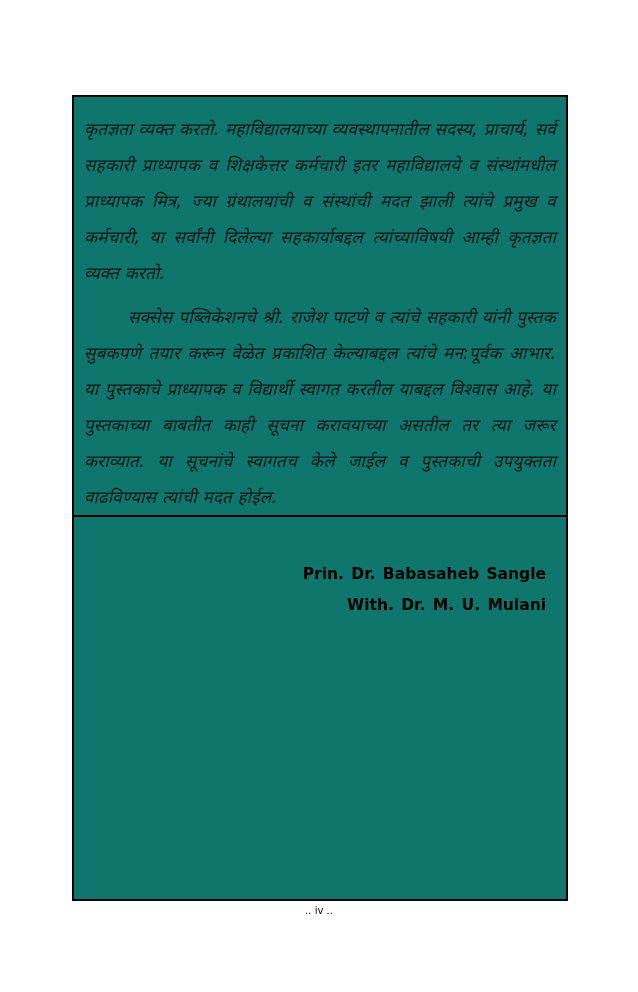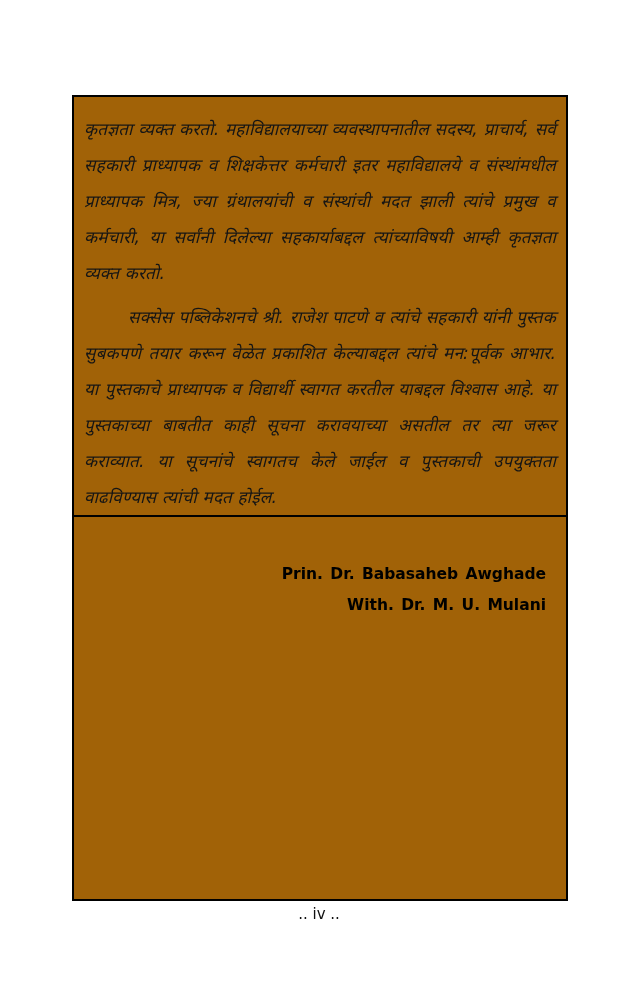--- a/index.html
+++ b/index.html
@@ -17,21 +17,21 @@
     overflow: hidden;
   }
 
   .frame {
     position: absolute;
     left: 72px;
     top: 95px;
     width: 496px;
     height: 806px;
     border: 2px solid #000000;
-    background: #a16207;
+    background: #0f766e;
   }
 
   .body-text {
     padding: 14px 10px 0 10px;
     color: #111111;
   }
 
   .para {
     font-style: italic;
     font-size: 17px;
@@ -75,42 +75,42 @@
     color: #000000;
     word-spacing: 2px;
   }
 
   .page-number {
     position: absolute;
     left: 0;
     top: 905px;
     width: 100%;
     text-align: center;
-    font-size: 15px;
+    font-size: 10px;
     color: #111111;
   }
 </style>
 </head>
 <body>
 
 <div class="page">
 
   <div class="frame">
 
     <div class="body-text">
       <p class="para">कृतज्ञता व्यक्त करतो. महाविद्यालयाच्या व्यवस्थापनातील सदस्य, प्राचार्य, सर्व सहकारी प्राध्यापक व शिक्षकेत्तर कर्मचारी इतर महाविद्यालये व संस्थांमधील प्राध्यापक मित्र, ज्या ग्रंथालयांची व संस्थांची मदत झाली त्यांचे प्रमुख व कर्मचारी, या सर्वांनी दिलेल्या सहकार्याबद्दल  त्यांच्याविषयी आम्ही कृतज्ञता व्यक्त करतो.</p>
 
       <p class="para para-2">सक्सेस पब्लिकेशनचे श्री. राजेश पाटणे व त्यांचे सहकारी यांनी पुस्तक सुबकपणे तयार करून वेळेत प्रकाशित केल्याबद्दल त्यांचे मन:पूर्वक आभार. या पुस्तकाचे प्राध्यापक व विद्यार्थी स्वागत करतील याबद्दल विश्वास आहे. या पुस्तकाच्या बाबतीत काही सूचना करावयाच्या असतील तर त्या जरूर कराव्यात. या सूचनांचे स्वागतच केले जाईल व पुस्तकाची उपयुक्तता वाढविण्यास त्यांची मदत होईल.</p>
 
     </div>
 
     <div class="divider"></div>
 
     <div class="signatures">
-      <div class="signature-line">Prin. Dr. Babasaheb Awghade</div>
+      <div class="signature-line">Prin. Dr. Babasaheb Sangle</div>
       <div class="signature-line">With. Dr. M. U. Mulani</div>
     </div>
 
   </div>
 
   <div class="page-number">.. iv ..</div>
 
 </div>
 
 </body></html>

